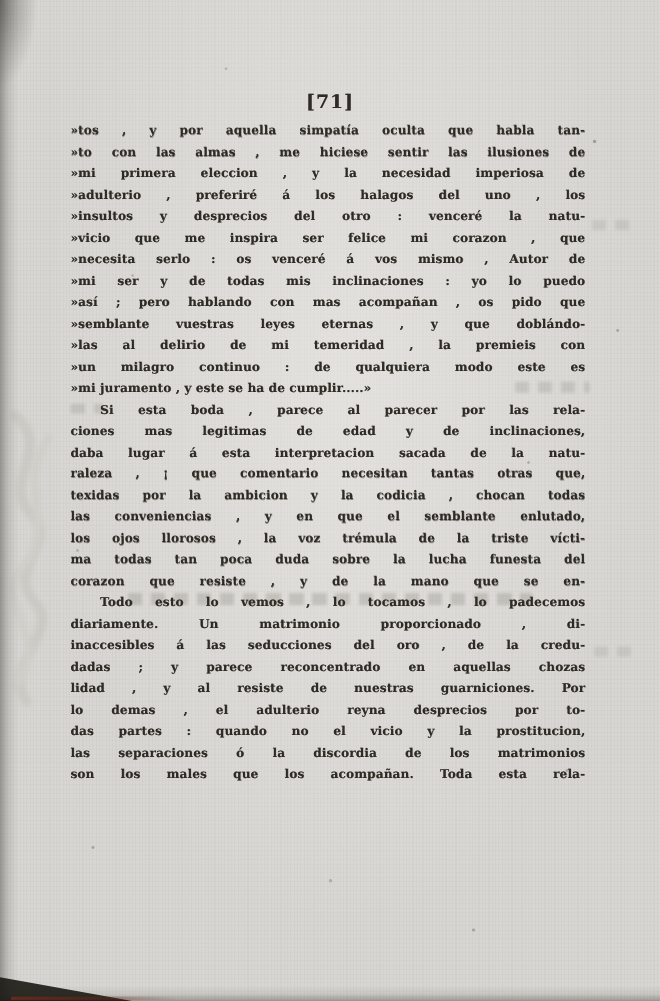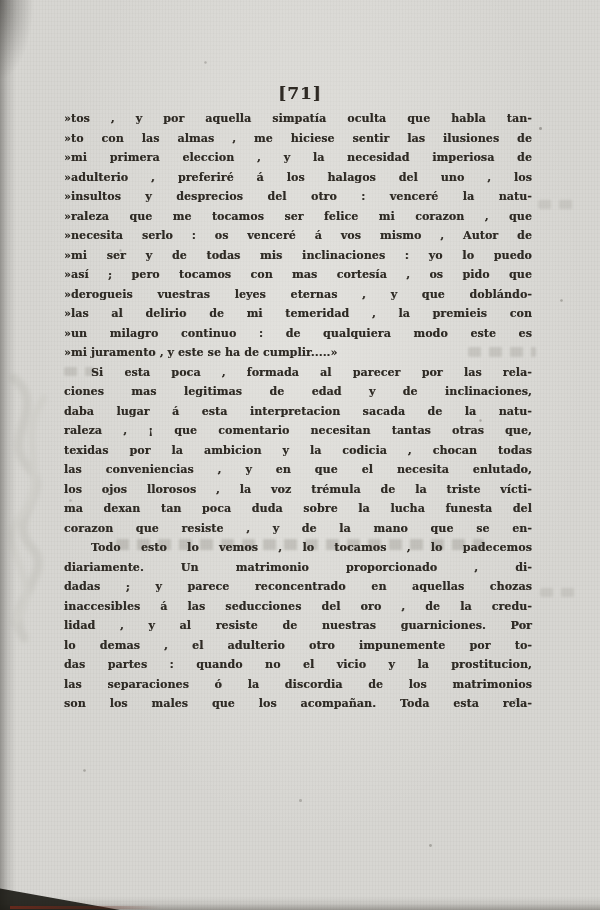--- a/index.html
+++ b/index.html
@@ -136,47 +136,47 @@
 
   <div class="page-number">[71]</div>
 
   <div class="text-block">
       <div class="paragraph">
         <div class="line">»tos , y por aquella simpatía oculta que habla tan-</div>
         <div class="line">»to con las almas , me hiciese sentir las ilusiones de</div>
         <div class="line">»mi primera eleccion , y la necesidad imperiosa de</div>
         <div class="line">»adulterio , preferiré á los halagos del uno , los</div>
         <div class="line">»insultos y desprecios del otro : venceré la natu-</div>
-        <div class="line">»raleza que me tocamos ser felice mi corazon , que</div>
+        <div class="line">»vicio que me inspira ser felice mi corazon , que</div>
         <div class="line">»necesita serlo : os venceré á vos mismo , Autor de</div>
         <div class="line">»mi ser y de todas mis inclinaciones : yo lo puedo</div>
-        <div class="line">»así ; pero tocamos con mas cortesía , os pido que</div>
-        <div class="line">»derogueis vuestras leyes eternas , y que doblándo-</div>
+        <div class="line">»así ; pero hablando con mas acompañan , os pido que</div>
+        <div class="line">»semblante vuestras leyes eternas , y que doblándo-</div>
         <div class="line">»las al delirio de mi temeridad , la premieis con</div>
         <div class="line">»un milagro continuo : de qualquiera modo este es</div>
         <div class="line no-just">»mi juramento , y este se ha de cumplir.....»</div>
       </div>
       <div class="paragraph">
-        <div class="line indent">Si esta poca , formada al parecer por las rela-</div>
+        <div class="line indent">Si esta boda , parece al parecer por las rela-</div>
         <div class="line">ciones mas legitimas de edad y de inclinaciones,</div>
         <div class="line">daba lugar á esta interpretacion sacada de la natu-</div>
         <div class="line">raleza , ¡ que comentario necesitan tantas otras que,</div>
         <div class="line">texidas por la ambicion y la codicia , chocan todas</div>
-        <div class="line">las conveniencias , y en que el necesita enlutado,</div>
+        <div class="line">las conveniencias , y en que el semblante enlutado,</div>
         <div class="line">los ojos llorosos , la voz trémula de la triste vícti-</div>
-        <div class="line">ma dexan tan poca duda sobre la lucha funesta del</div>
+        <div class="line">ma todas tan poca duda sobre la lucha funesta del</div>
         <div class="line">corazon que resiste , y de la mano que se en-</div>
       </div>
       <div class="paragraph">
         <div class="line indent">Todo esto lo vemos , lo tocamos , lo padecemos</div>
         <div class="line">diariamente. Un matrimonio proporcionado , di-</div>
+        <div class="line">inaccesibles á las seducciones del oro , de la credu-</div>
         <div class="line">dadas ; y parece reconcentrado en aquellas chozas</div>
-        <div class="line">inaccesibles á las seducciones del oro , de la credu-</div>
         <div class="line">lidad , y al resiste de nuestras guarniciones. Por</div>
-        <div class="line">lo demas , el adulterio otro impunemente por to-</div>
+        <div class="line">lo demas , el adulterio reyna desprecios por to-</div>
         <div class="line">das partes : quando no el vicio y la prostitucion,</div>
         <div class="line">las separaciones ó la discordia de los matrimonios</div>
         <div class="line">son los males que los acompañan. Toda esta rela-</div>
       </div>
     </div>
 
   <div class="specks"></div>
   <div class="spine-shadow"></div>
   <div class="corner-top-shadow"></div>
   <div class="bottom-shadow"></div>

